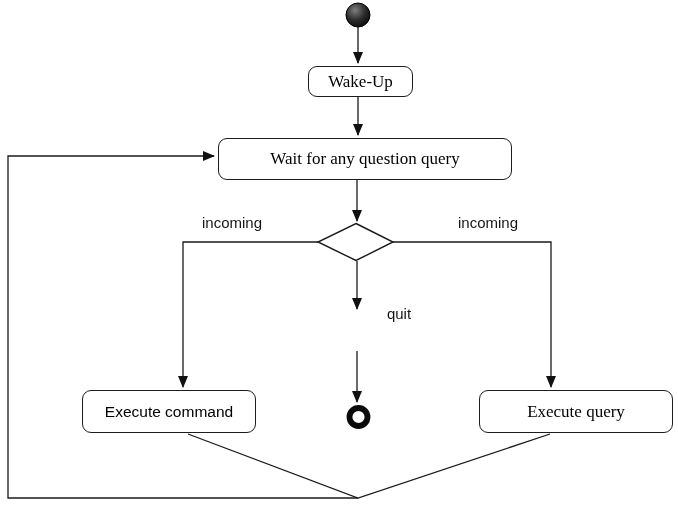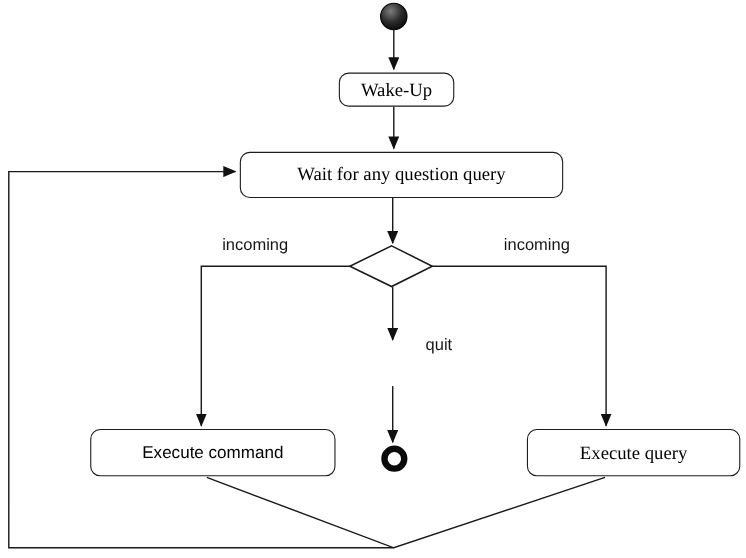--- a/index.html
+++ b/index.html
@@ -30,21 +30,21 @@
     position: absolute;
     font-family: "Liberation Sans", sans-serif;
     font-size: 15px;
     color: #161616;
     text-align: center;
     white-space: nowrap;
   }
   #node-wake-up      { left: 308px; top:  66px; width: 105px; height: 31px; }
   #node-wait         { left: 218px; top: 138px; width: 294px; height: 42px; }
   #node-good-bye     { left: 283px; top: 312px; width: 147px; height: 39px; }
-  #node-exec-command { left:  82px; top: 390px; width: 223px; height: 43px; }
+  #node-exec-command { left:  82px; top: 390px; width: 174px; height: 43px; }
   #node-exec-query   { left: 479px; top: 390px; width: 194px; height: 43px; }
   #label-command  { left: 190px; top: 214px; width: 84px; }
   #label-question { left: 446px; top: 214px; width: 84px; }
   #label-quit     { left: 376px; top: 289px; width: 46px; margin-top: 16px; }
 </style>
 </head>
 <body>
 
 <div class="canvas">
 

